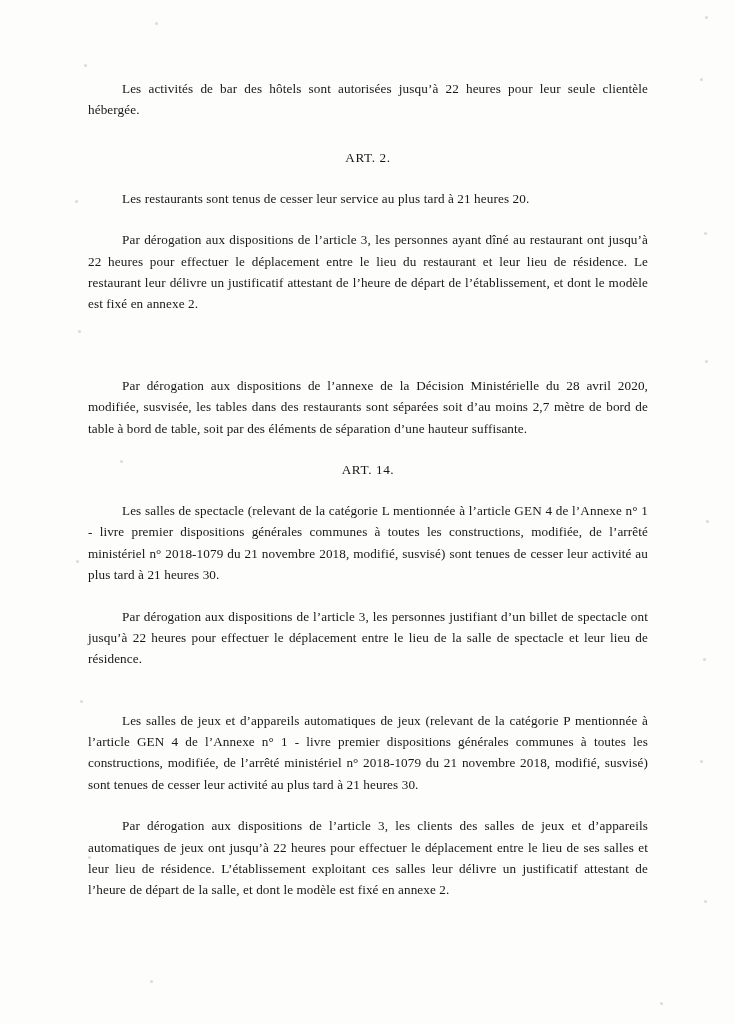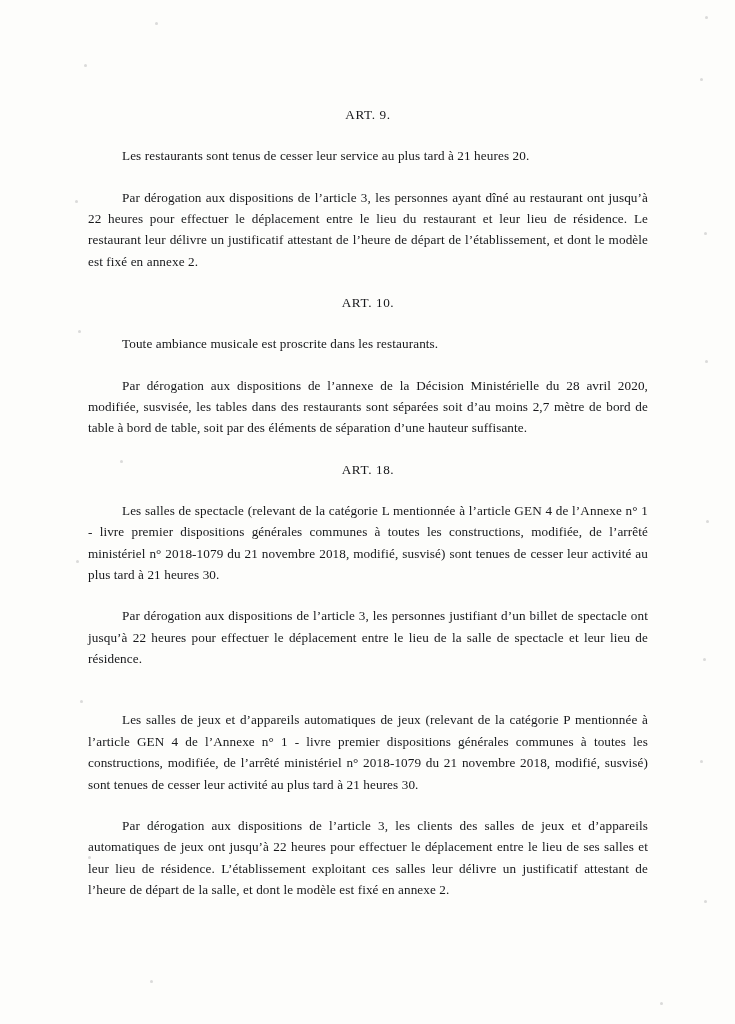--- a/index.html
+++ b/index.html
@@ -68,41 +68,40 @@
   <div class="speck" style="left:703px;top:658px;width:3px;height:3px;"></div>
   <div class="speck" style="left:80px;top:700px;width:3px;height:3px;"></div>
   <div class="speck" style="left:700px;top:760px;width:3px;height:3px;"></div>
   <div class="speck" style="left:88px;top:856px;width:3px;height:3px;"></div>
   <div class="speck" style="left:704px;top:900px;width:3px;height:3px;"></div>
   <div class="speck" style="left:150px;top:980px;width:3px;height:3px;"></div>
   <div class="speck" style="left:660px;top:1002px;width:3px;height:3px;"></div>
 
   <div class="content">
 
+    <p class="indent">Les activités de bar des hôtels sont autorisées jusqu’à 22 heures pour leur seule clientèle hébergée.</p>
     <div class="gap-l"></div>
 
-    <div class="art">ART. 9.</div>
+    <div class="art">ART. 2.</div>
     <div class="gap-m"></div>
 
     <p class="indent">Les restaurants sont tenus de cesser leur service au plus tard à 21 heures 20.</p>
     <div class="gap-m"></div>
 
     <p class="indent">Par dérogation aux dispositions de l’article 3, les personnes ayant dîné au restaurant ont jusqu’à 22 heures pour effectuer le déplacement entre le lieu du restaurant et leur lieu de résidence. Le restaurant leur délivre un justificatif attestant de l’heure de départ de l’établissement, et dont le modèle est fixé en annexe 2.</p>
     <div class="gap-m"></div>
 
-    <div class="art">ART. 10.</div>
     <div class="gap-m"></div>
 
-    <p class="indent">Toute ambiance musicale est proscrite dans les restaurants.</p>
     <div class="gap-m"></div>
 
     <p class="indent">Par dérogation aux dispositions de l’annexe de la Décision Ministérielle du 28 avril 2020, modifiée, susvisée, les tables dans des restaurants sont séparées soit d’au moins 2,7 mètre de bord de table à bord de table, soit par des éléments de séparation d’une hauteur suffisante.</p>
     <div class="gap-m"></div>
 
-    <div class="art">ART. 18.</div>
+    <div class="art">ART. 14.</div>
     <div class="gap-m"></div>
 
     <p class="indent">Les salles de spectacle (relevant de la catégorie L mentionnée à l’article GEN 4 de l’Annexe n° 1 - livre premier dispositions générales communes à toutes les constructions, modifiée, de l’arrêté ministériel n° 2018-1079 du 21 novembre 2018, modifié, susvisé) sont tenues de cesser leur activité au plus tard à 21 heures 30.</p>
     <div class="gap-m"></div>
 
     <p class="indent">Par dérogation aux dispositions de l’article 3, les personnes justifiant d’un billet de spectacle ont jusqu’à 22 heures pour effectuer le déplacement entre le lieu de la salle de spectacle et leur lieu de résidence.</p>
     <div class="gap-m"></div>
 
     <div class="gap-m"></div>
 

